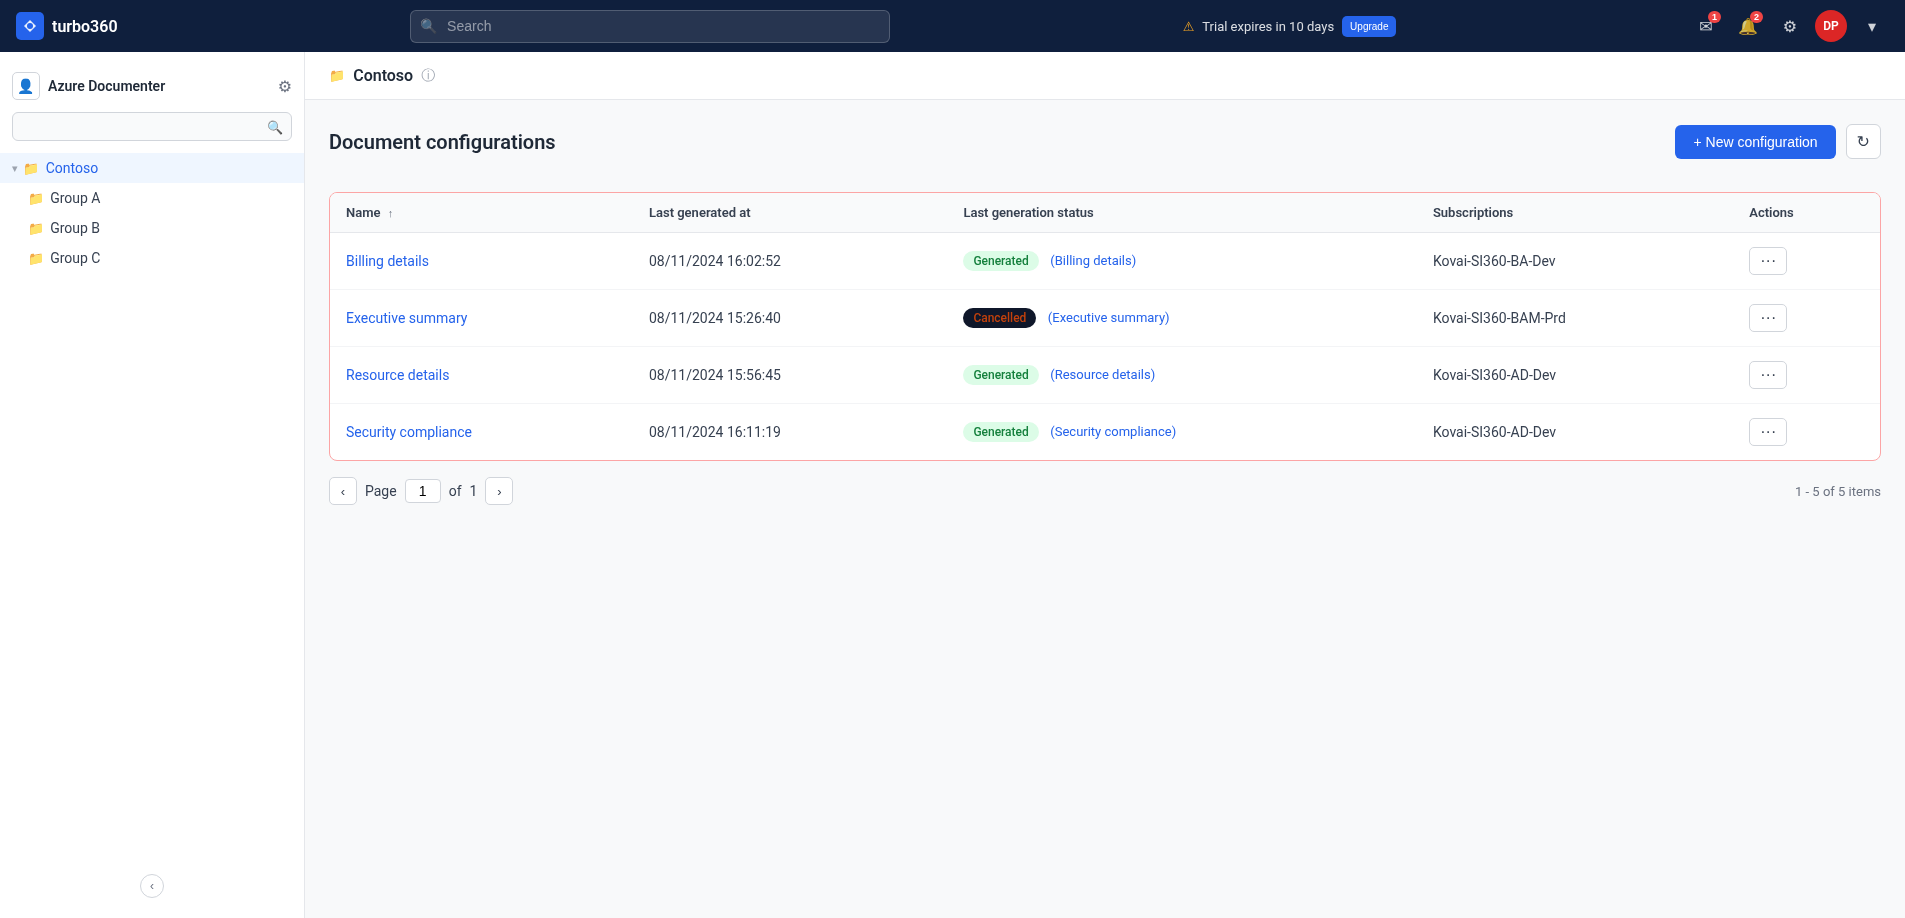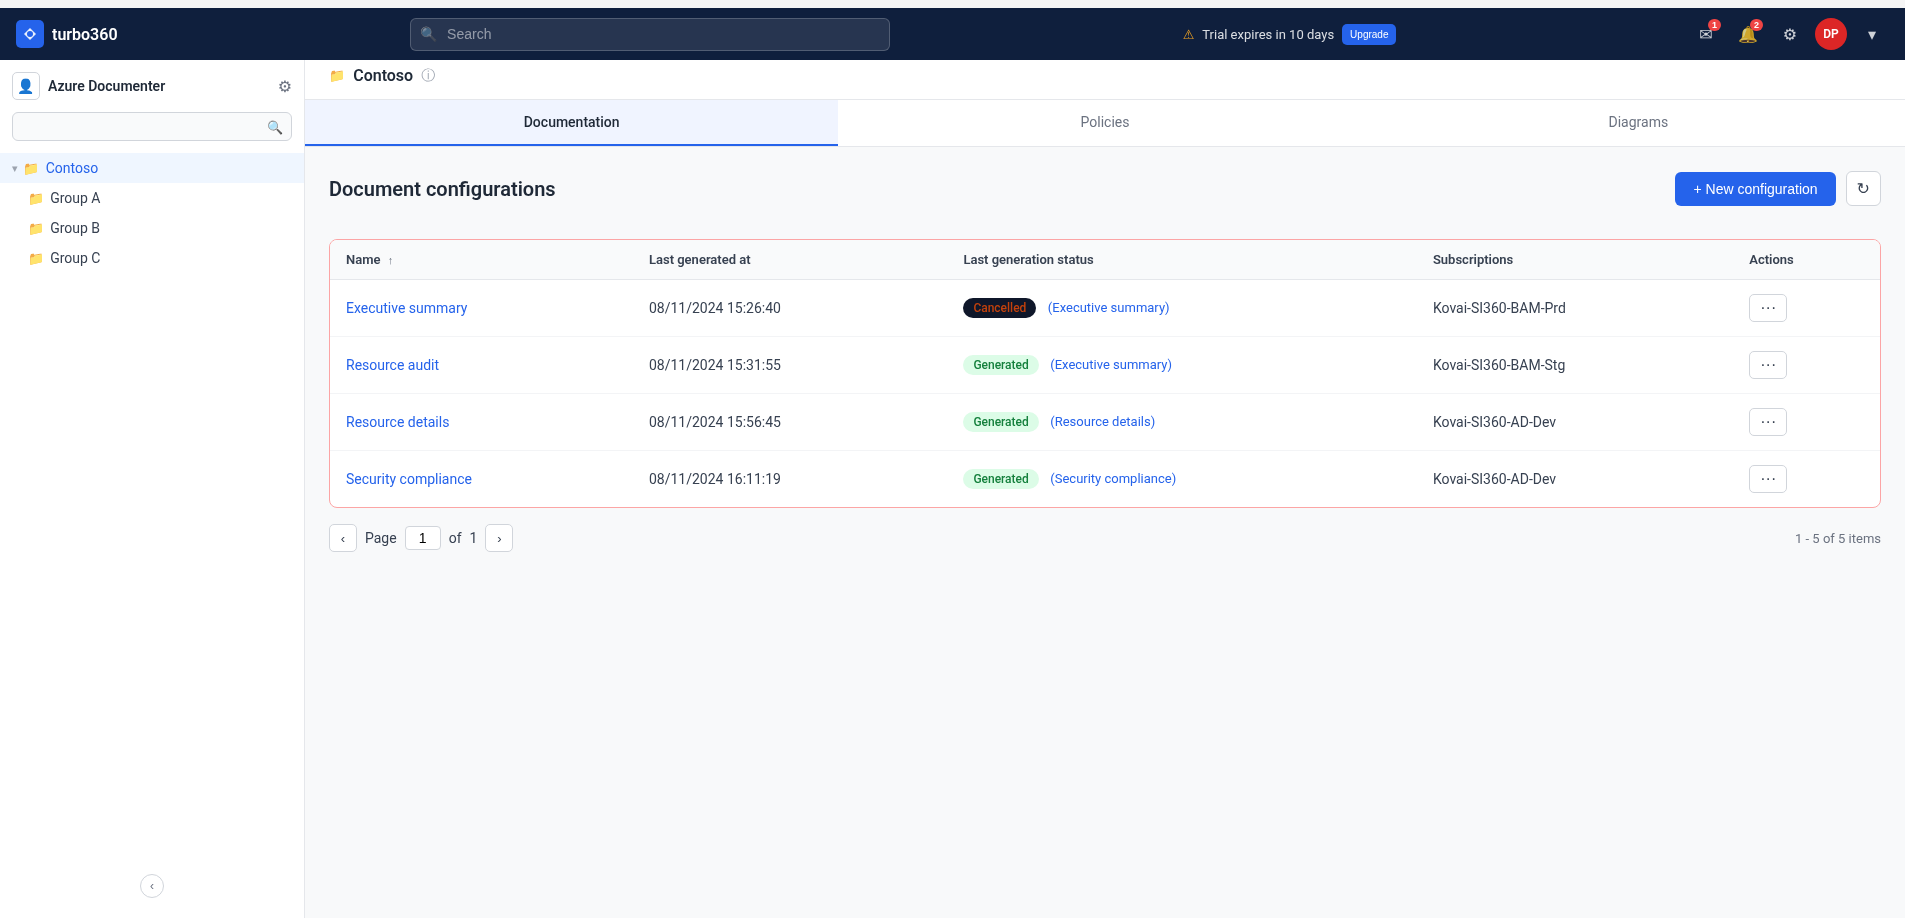--- a/index.html
+++ b/index.html
@@ -7,21 +7,21 @@
 
     
     .topnav {
       background: #0f1f3d;
       height: 52px;
       display: flex;
       align-items: center;
       padding: 0 16px;
       gap: 12px;
       position: fixed;
-      top: 8px; left: 0; right: 0;
+      top: 0; left: 0; right: 0;
       z-index: 100;
     }
     .logo-area {
       display: flex;
       align-items: center;
       gap: 8px;
       color: white;
       font-size: 16px;
       font-weight: 600;
       flex-shrink: 0;
@@ -507,25 +507,20 @@
   </aside>
 
   <main class="main-content">
 
     <div class="page-header">
       <span class="breadcrumb-folder">📁</span>
       <span class="breadcrumb-name">Contoso</span>
       <span class="info-icon">ⓘ</span>
     </div>
 
-    <div class="tabs-bar">
-      <div class="tab active">Documentation</div>
-      <div class="tab">Policies</div>
-      <div class="tab">Diagrams</div>
-    </div>
 
     <div class="content-area">
 
       <div class="content-header">
         <h2 class="content-title">Document configurations</h2>
         <div class="header-actions">
           <button class="new-config-btn">+ New configuration</button>
           <button class="refresh-btn">
             <span>↻</span>
           </button>
@@ -540,44 +535,44 @@
                 <span>Name</span>
                 <span class="sort-icon">↑</span>
               </th>
               <th>Last generated at</th>
               <th>Last generation status</th>
               <th>Subscriptions</th>
               <th>Actions</th>
             </tr>
           </thead>
           <tbody id="table-body">
+          <tr>
+      <td>
+        <span class="config-name">Billing details</span>
+      </td>
+      <td>08/11/2024 16:02:52</td>
+      <td>
+        <span class="status-badge badge-generated">Generated</span>
+        <span class="status-label">(Billing details)</span>
+      </td>
+      <td>Kovai-SI360-BA-Dev</td>
+      <td>
+        <button class="actions-btn">···</button>
+      </td>
+    </tr>
               <tr>
       <td>
         <span class="config-name">Executive summary</span>
       </td>
       <td>08/11/2024 15:26:40</td>
       <td>
         <span class="status-badge badge-cancelled">Cancelled</span>
         <span class="status-label">(Executive summary)</span>
       </td>
       <td>Kovai-SI360-BAM-Prd</td>
-      <td>
-        <button class="actions-btn">···</button>
-      </td>
-    </tr>
-              <tr>
-      <td>
-        <span class="config-name">Resource audit</span>
-      </td>
-      <td>08/11/2024 15:31:55</td>
-      <td>
-        <span class="status-badge badge-generated">Generated</span>
-        <span class="status-label">(Executive summary)</span>
-      </td>
-      <td>Kovai-SI360-BAM-Stg</td>
       <td>
         <button class="actions-btn">···</button>
       </td>
     </tr>
               <tr>
       <td>
         <span class="config-name">Resource details</span>
       </td>
       <td>08/11/2024 15:56:45</td>
       <td>

